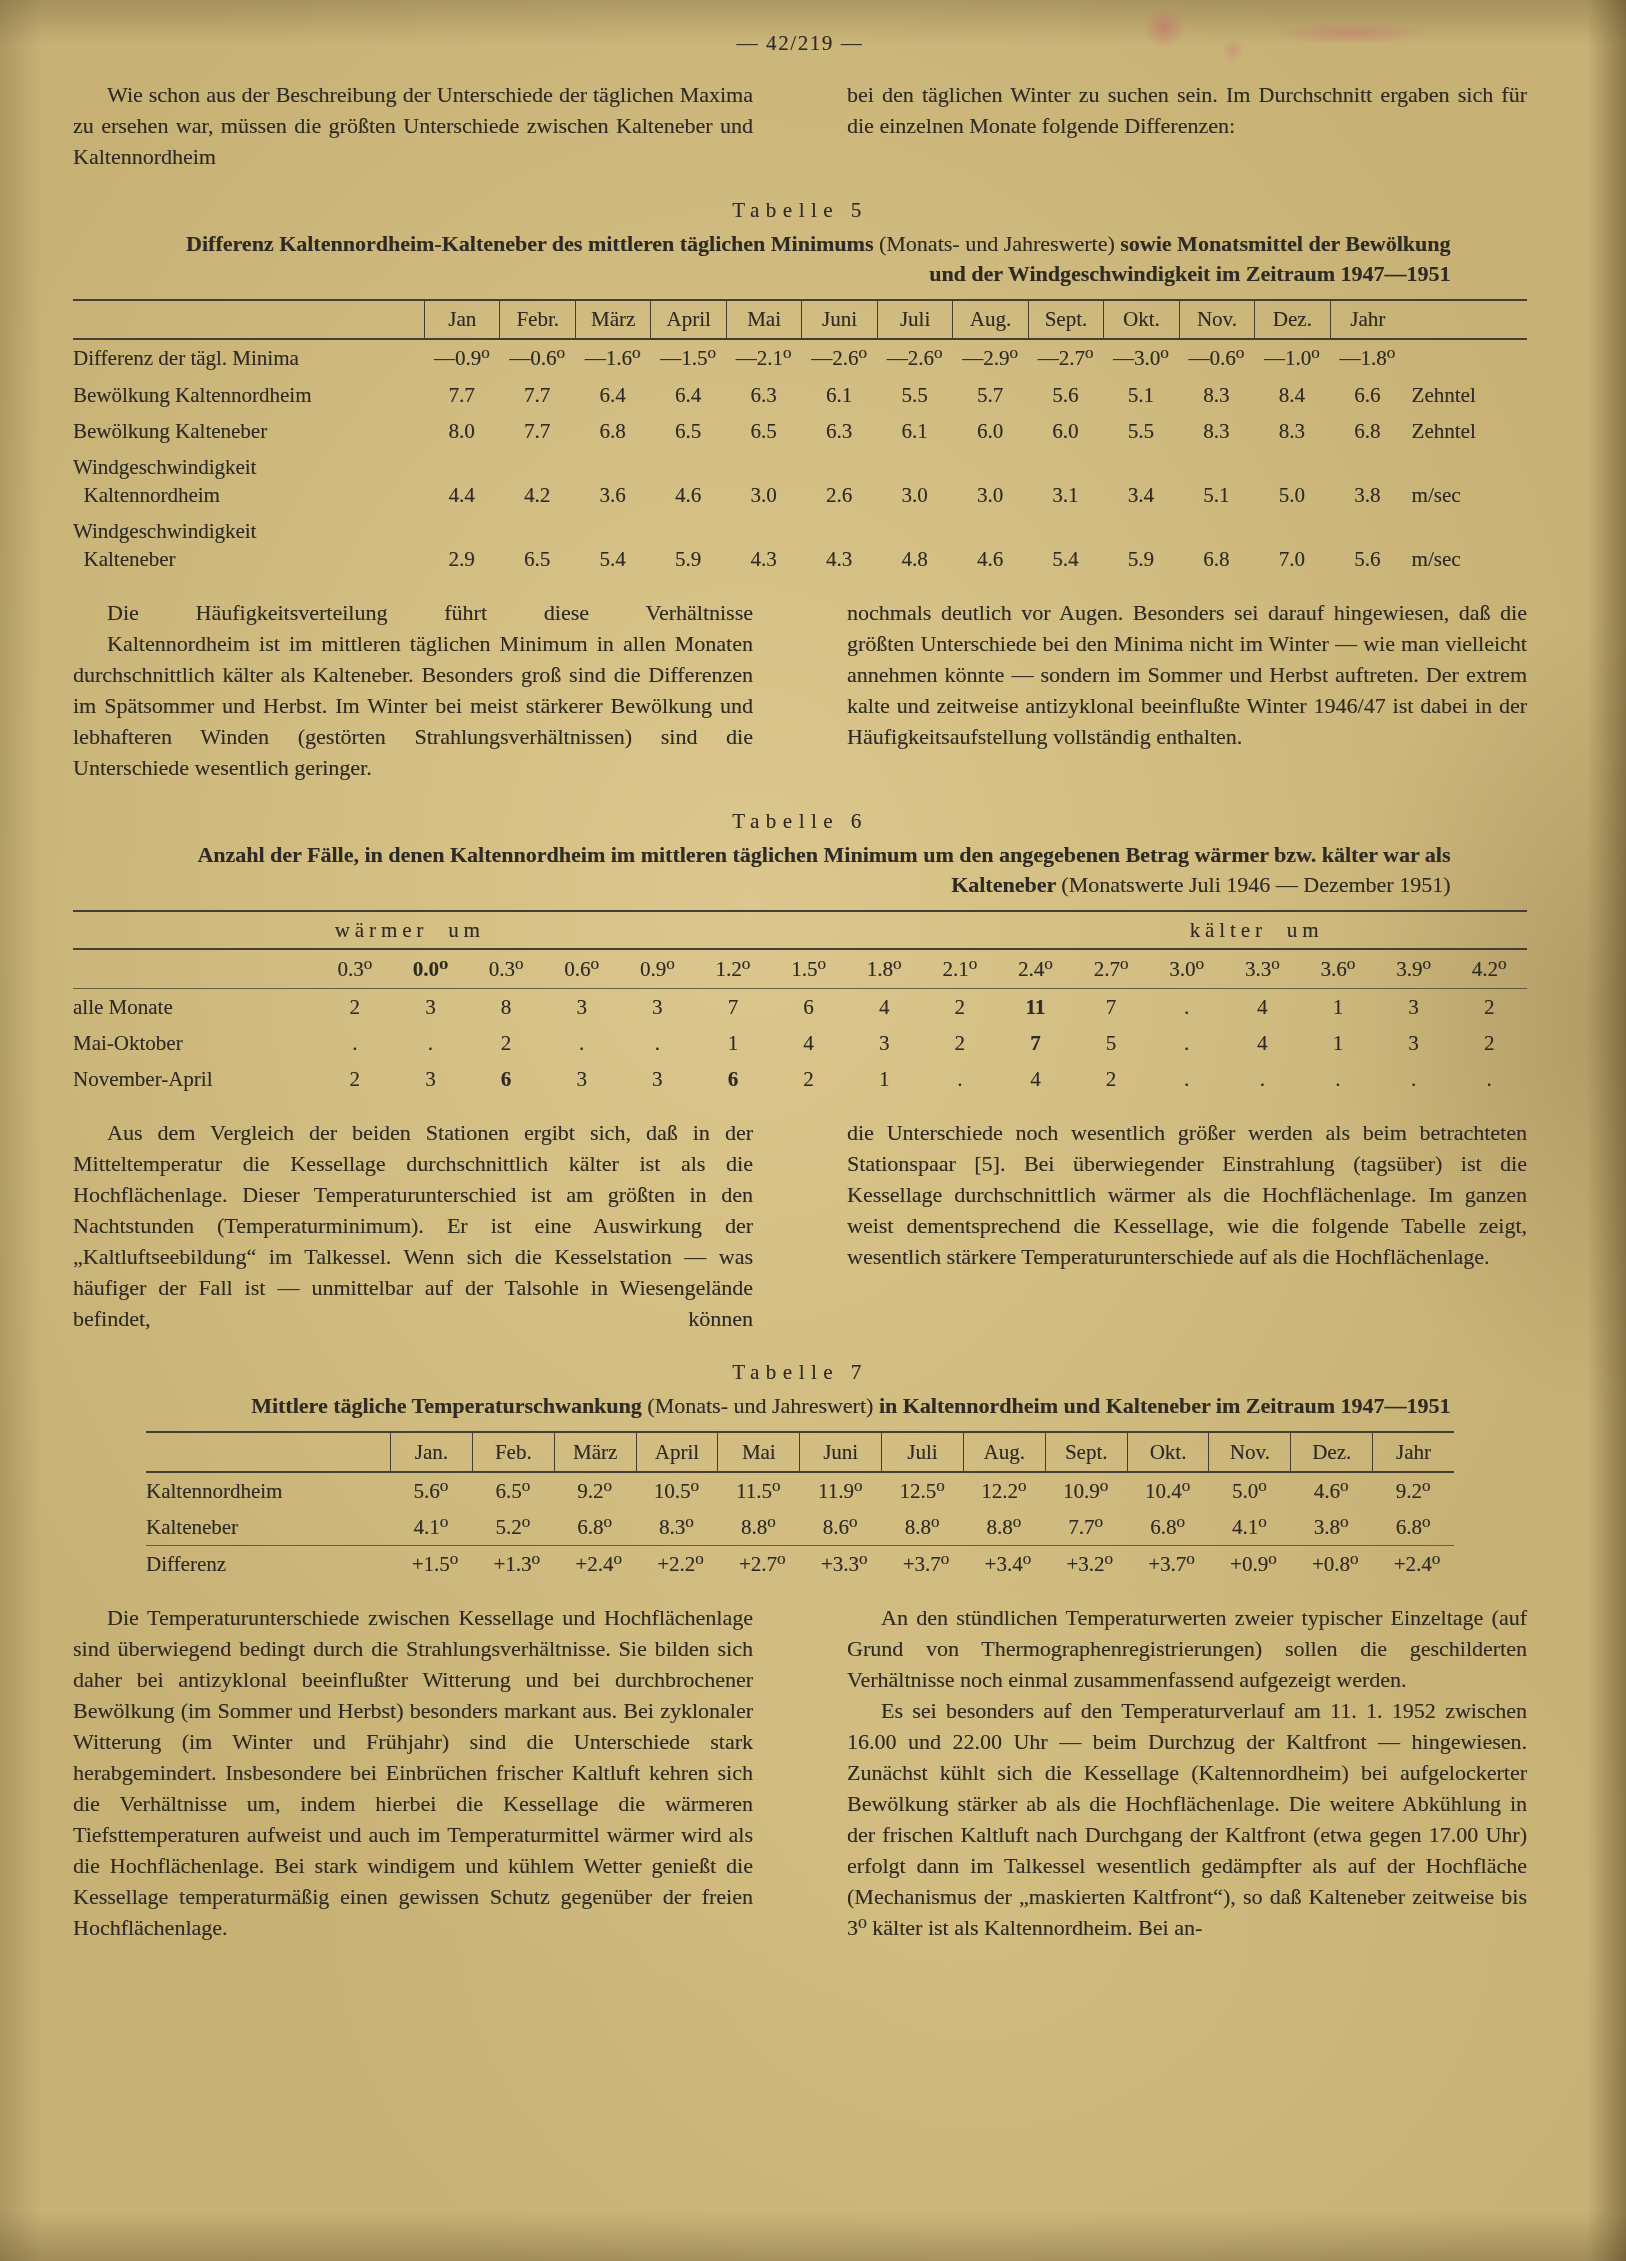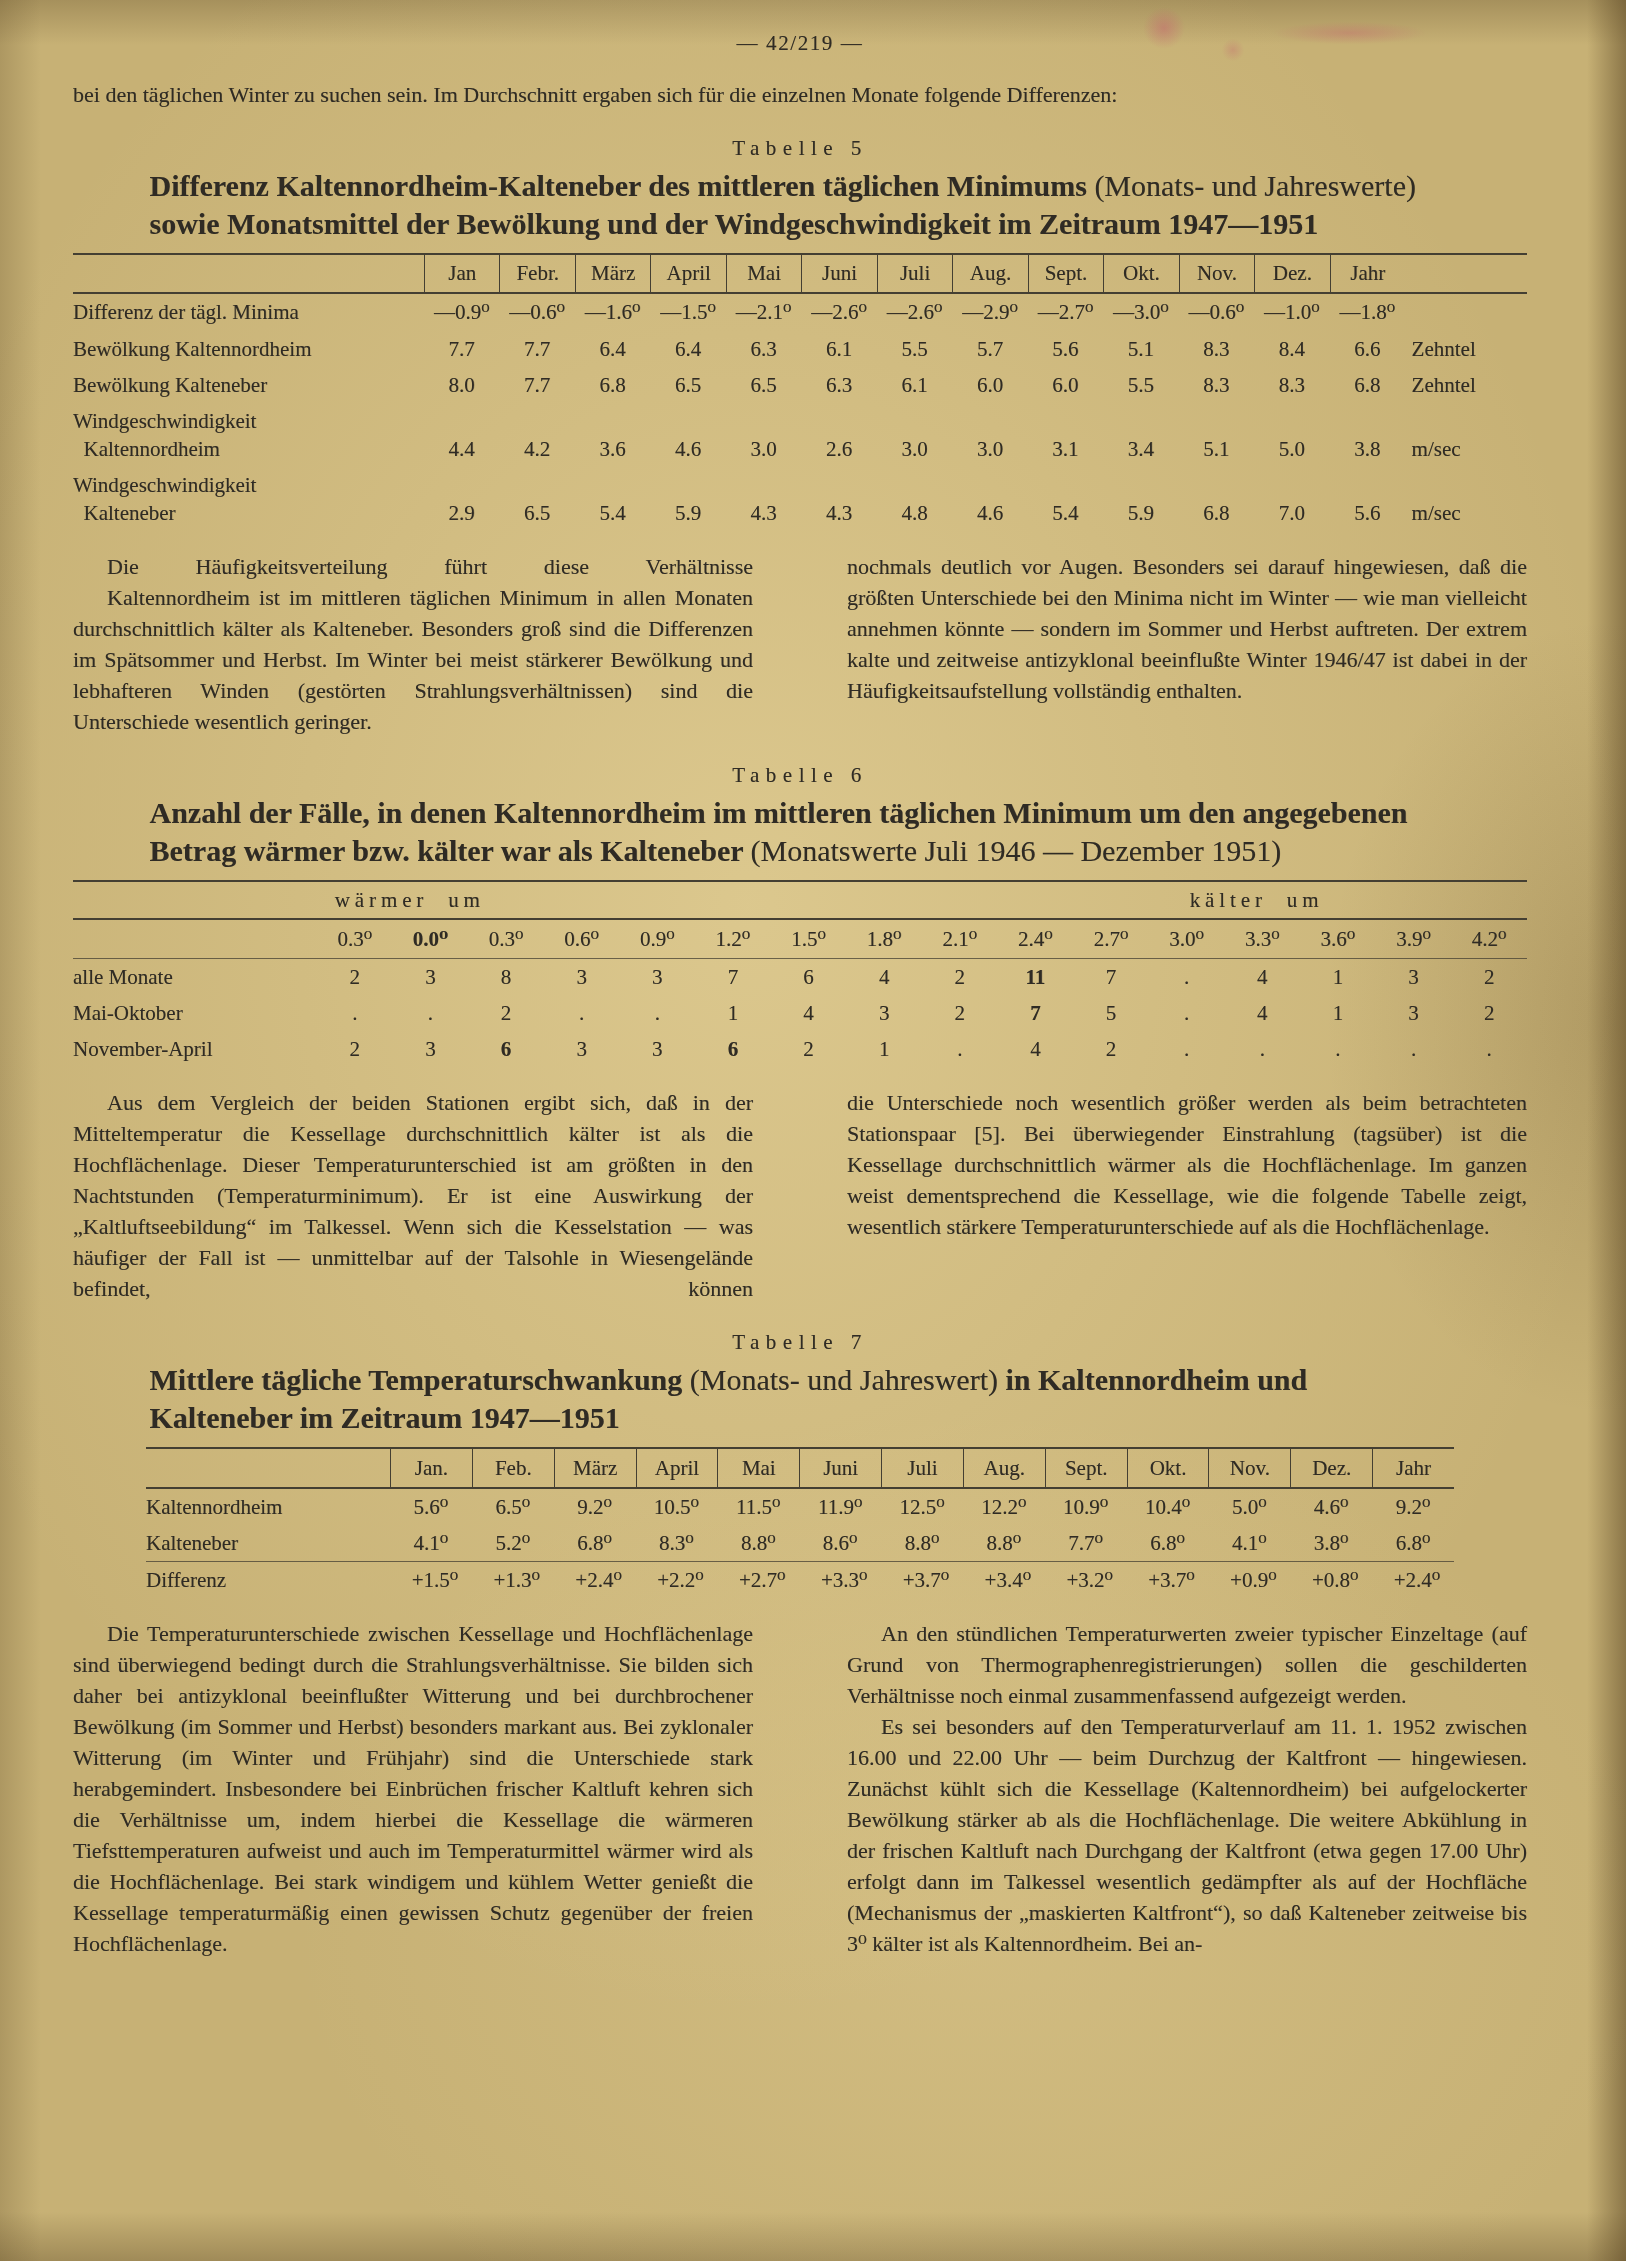--- a/index.html
+++ b/index.html
@@ -35,21 +35,21 @@
   .pagenum { text-align: center; font-size: 21px; letter-spacing: 1.6px; }
 
   .cols { display: flex; gap: 94px; text-align: justify; margin-top: 19.5px; }
   .col { flex: 1 1 0; min-width: 0; }
   .col p { margin: 0; }
   p.ind { text-indent: 34px; }
   p.cj  { text-align-last: justify; }
 
   .tbl-label { text-align: center; letter-spacing: 6.5px; margin-top: 23px; font-size: 21px; }
   .tbl-caption {
-    text-align: left; font-size: 30px; line-height: 38px;
+    text-align: right; font-size: 22px; line-height: 30px;
     max-width: 1301px; margin: 3.3px auto 0;
   }
   .b { font-weight: 700; }
   .n { font-weight: 400; }
 
   .dtable { margin-top: 9.8px; font-size: 21px; line-height: 28px; }
   .trow   { display: flex; align-items: flex-end; padding: 4.1px 0; }
   .thead  { align-items: stretch; padding: 0;
             border-top: 2.4px solid var(--rule); border-bottom: 2.4px solid var(--rule); }
   .thead .tcell { padding: 4.9px 0; display: flex; align-items: center; justify-content: center; }
@@ -77,20 +77,23 @@
   .t7 .trow:last-child { border-top: 1.6px solid rgba(68,63,50,0.75); gap: 8px; }
 </style>
 </head>
 <body>
 
 <div class="page">
 
   <div class="pagenum">— 42/219 —</div>
 
   <div class="cols">
+    <div class="col">
+      <p class="ind cj">Wie schon aus der Beschreibung der Unterschiede der täglichen Maxima zu ersehen war, müssen die größten Unterschiede zwischen Kalteneber und Kaltennordheim</p>
+    </div>
     <div class="col">
       <p>bei den täglichen Winter zu suchen sein. Im Durchschnitt ergaben sich für die einzelnen Monate folgende Differenzen:</p>
     </div>
   </div>
 
   <div class="tbl-label">Tabelle 5</div>
   <div class="tbl-caption"><span class="b">Differenz Kaltennordheim-Kalteneber des mittleren täglichen Minimums </span><span class="n">(Monats- und Jahreswerte) </span><span class="b">sowie Monatsmittel der Bewölkung und der Windgeschwindigkeit im Zeitraum 1947—1951</span></div>
   <div class="dtable t5">
       <div class="trow thead">
         <div class="tlabel"></div>

